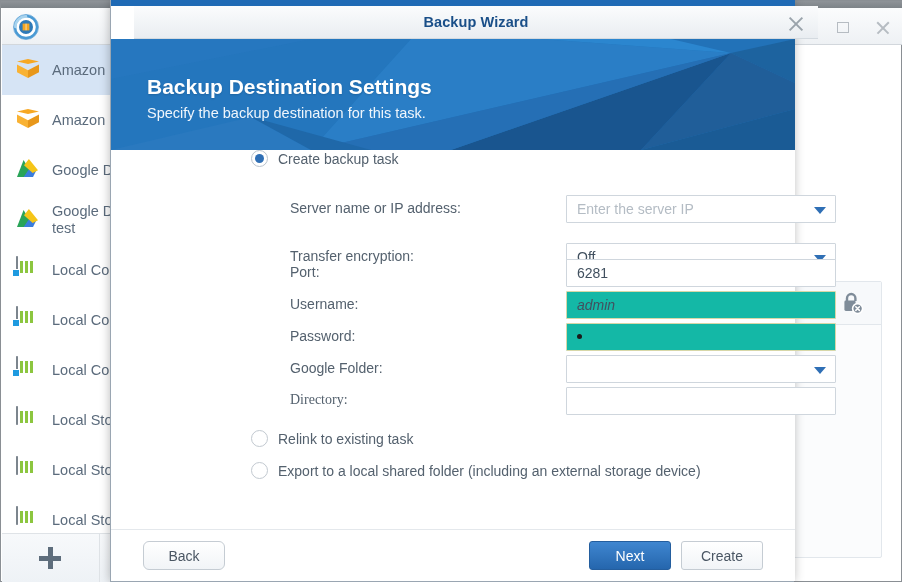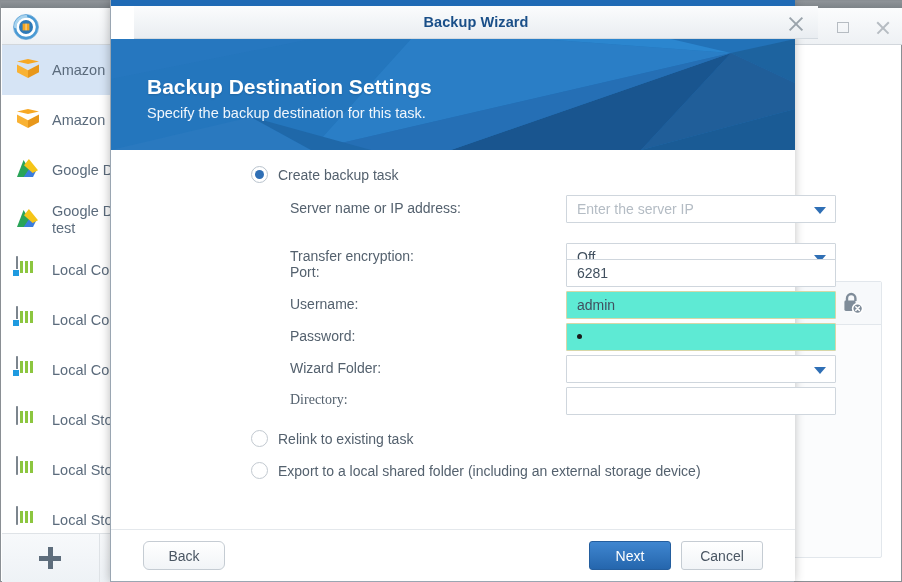--- a/index.html
+++ b/index.html
@@ -365,21 +365,21 @@
     font-size: 14px;
     color: #41505f;
     padding: 0 26px 0 10px;
     line-height: 26px;
     white-space: nowrap;
     overflow: hidden;
     cursor: text;
   }
   .field-ctl.combo { cursor: pointer; }
   .field-ctl.placeholder { color: #b4bcc4; }
-  .field-ctl.autofill { background: #5eead4; border-color: #d7d7a8; }
+  .field-ctl.autofill { background: #14b8a6; border-color: #d7d7a8; font-style: italic; }
   .caret {
     position: absolute;
     right: 10px; top: 12px;
     width: 0; height: 0;
     border-left: 6px solid transparent;
     border-right: 6px solid transparent;
     border-top: 7px solid #2f6fb5;
   }
   .pw-dot {
     display: inline-block;
@@ -607,21 +607,21 @@
         <polygon points="140,78 200,111 340,111 260,111" fill="#1f68a9"></polygon>
         <polygon points="684,70 684,111 530,111" fill="#1a5b95"></polygon>
         <polygon points="0,0 0,40 200,0" fill="#2878c1" opacity=".55"></polygon>
       </svg>
       <div class="banner-h1">Backup Destination Settings</div>
       <div class="banner-h2">Specify the backup destination for this task.</div>
     </div>
 
     <div class="dlg-body">
 
-      <div class="radio-row" style="left:140px; top:16px;">
+      <div class="radio-row" style="left:140px; top:0;">
         <span class="radio on"></span>
         <span class="radio-label">Create backup task</span>
       </div>
 
       <div class="field-row" style="top:45px;">
         <span class="field-label">Server name or IP address:</span>
         <span class="field-ctl combo placeholder">Enter the server IP</span>
         <span class="caret" style="right:10px;"></span>
       </div>
 
@@ -640,21 +640,21 @@
         <span class="field-label">Username:</span>
         <span class="field-ctl autofill">admin</span>
       </div>
 
       <div class="field-row" style="top:173px;">
         <span class="field-label">Password:</span>
         <span class="field-ctl autofill"><span class="pw-dot"></span></span>
       </div>
 
       <div class="field-row" style="top:205px;">
-        <span class="field-label">Wizard Folder:</span>
+        <span class="field-label">Google Folder:</span>
         <span class="field-ctl combo"></span>
         <span class="caret" style="right:10px;"></span>
       </div>
 
       <div class="field-row" style="top:237px;font-family:Liberation Serif, serif;">
         <span class="field-label">Directory:</span>
         <span class="field-ctl"></span>
       </div>
 
       <div class="radio-row" style="left:140px; top:280px;">
@@ -665,17 +665,17 @@
       <div class="radio-row" style="left:140px; top:312px;">
         <span class="radio"></span>
         <span class="radio-label">Export to a local shared folder (including an external storage device)</span>
       </div>
 
     </div>
 
     <div class="dlg-footer">
       <div class="btn btn-back">Back</div>
       <div class="btn primary btn-next">Next</div>
-      <div class="btn btn-cancel">Cancel</div>
+      <div class="btn btn-cancel">Create</div>
     </div>
 
   </div>
 </div>
 
 </body></html>

